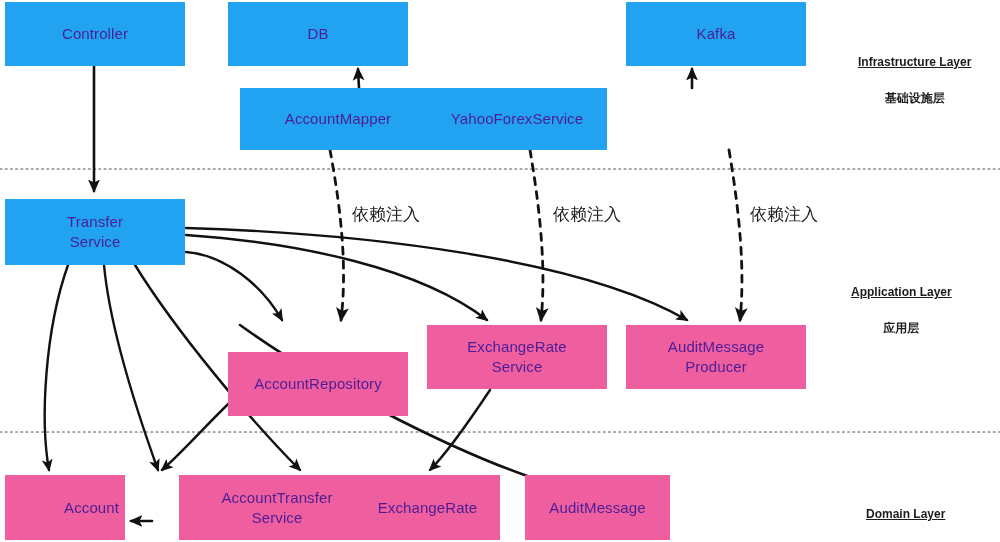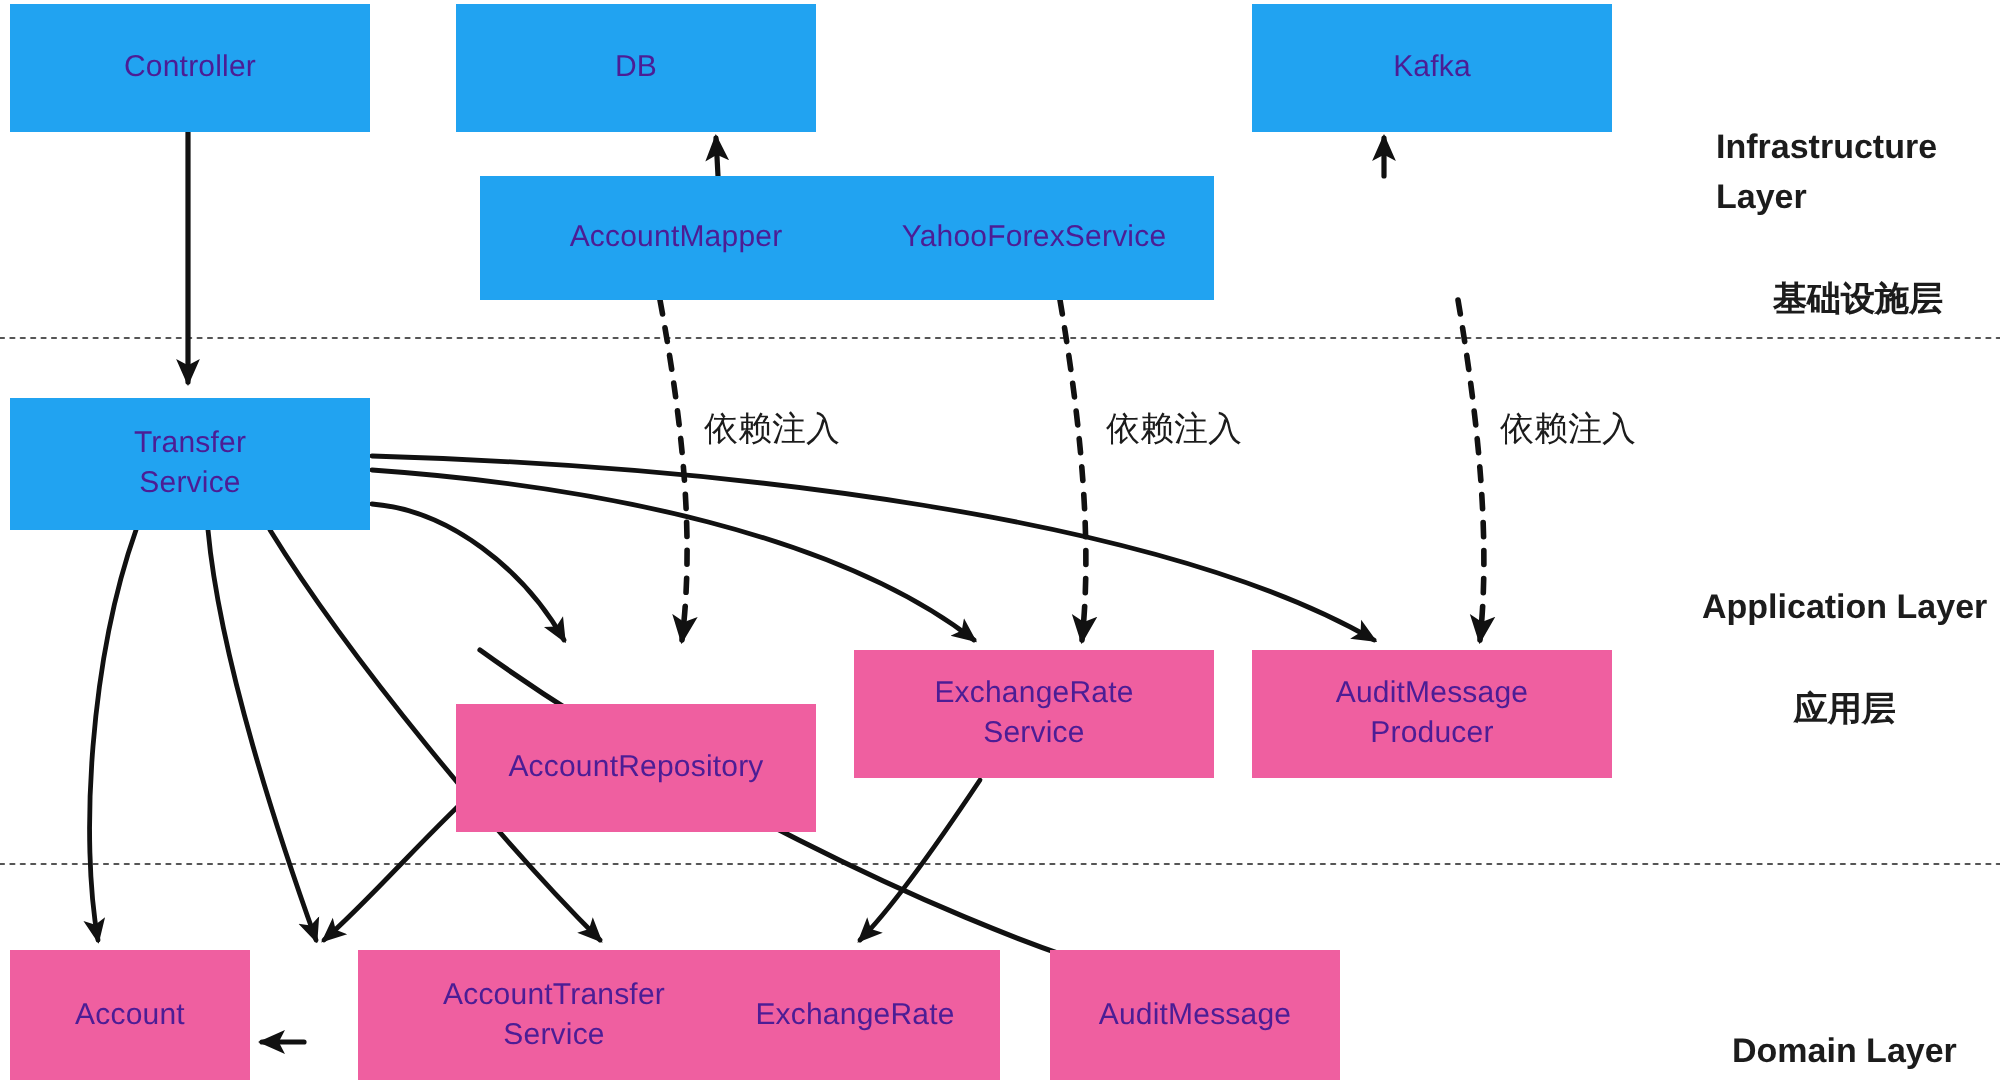--- a/index.html
+++ b/index.html
@@ -34,25 +34,26 @@
     z-index:2;
   }
   .node.blue { background:#21a3f1; }
   .node.pink { background:#ef5fa0; }
   .node .lbl { display:block; white-space:pre-line; }
 
   .layer-label {
     position:absolute;
     z-index:3;
     color:#1c1c1c;
-    font-size:17px;
+    font-size:12px;
     font-weight:bold;
     line-height:1.5;
     text-align:left;
     white-space:pre-line;
+    text-decoration:underline;
   }
   .di-label {
     position:absolute;
     z-index:3;
     color:#1c1c1c;
     font-size:17px;
     font-weight:400;
     white-space:nowrap;
   }
 </style>
@@ -143,21 +144,21 @@
   <div class="node pink" style="left:427px; top:325px; width:180px; height:64px;">
     <span class="lbl">ExchangeRate
 Service</span>
   </div>
 
   <div class="node pink" style="left:626px; top:325px; width:180px; height:64px;">
     <span class="lbl">AuditMessage
 Producer</span>
   </div>
 
-  <div class="node pink" style="left:5px; top:475px; width:120px; height:65px;">
+  <div class="node pink" style="left:5px; top:475px; width:120px; height:65px;justify-content:flex-end;">
     <span class="lbl">Account</span>
   </div>
 
   <div class="node pink" style="left:152px; top:475px; width:196px; height:65px;margin-left:27px;">
     <span class="lbl">AccountTransfer
 Service</span>
   </div>
 
   <div class="node pink" style="left:355px; top:475px; width:145px; height:65px;">
     <span class="lbl">ExchangeRate</span>

